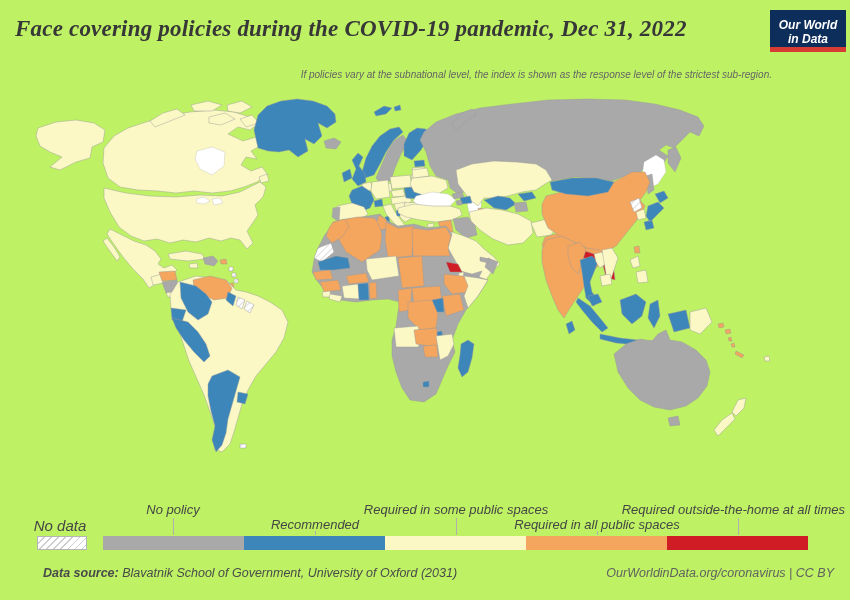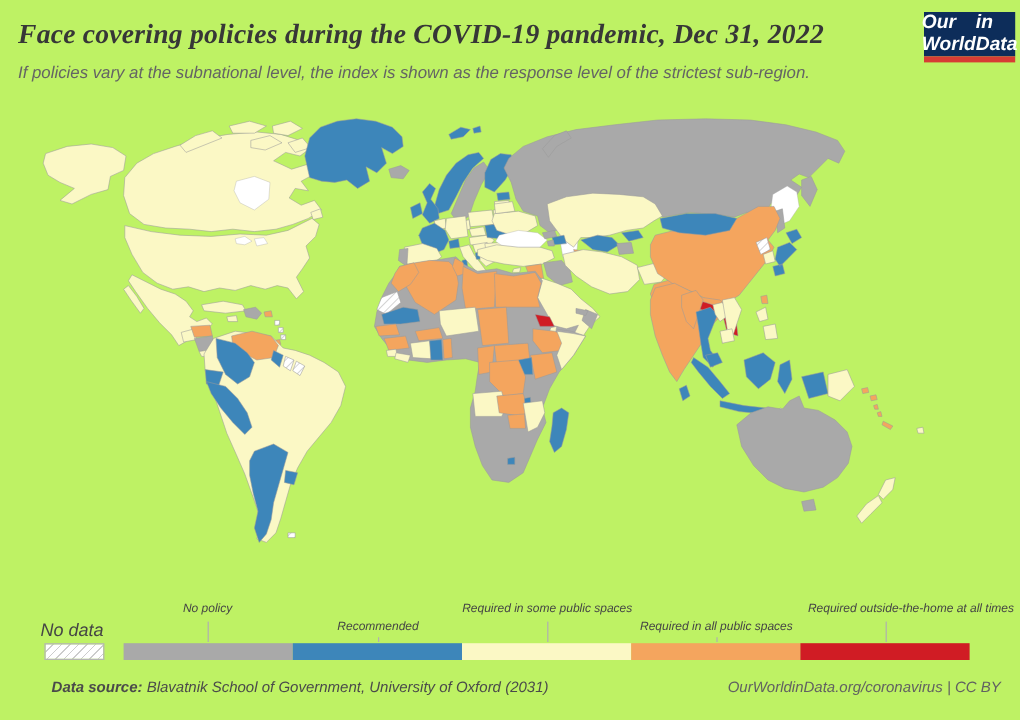--- a/index.html
+++ b/index.html
@@ -3,34 +3,34 @@
 <meta charset="utf-8">
 <style>
   html,body{margin:0;padding:0;background:#fff;}
   .page{position:relative;width:850px;height:600px;background:#bef264;overflow:hidden;
         font-family:"Liberation Sans",sans-serif;font-style:italic;}
   
   .hdr{position:absolute;left:0;top:0;width:850px;z-index:5;}
   .title{position:absolute;left:15px;top:16px;width:740px;margin:0;
          font-family:"Liberation Serif",serif;font-weight:700;font-size:23px;
          color:#373737;letter-spacing:.2px;}
-  .subtitle{position:absolute;left:15px;top:52px;width:740px;margin:0;
-            font-size:14px;color:#646464;}
+  .subtitle{position:absolute;left:15px;top:52px;width:740px;margin:17px;
+            font-size:10px;color:#646464;text-align:right;}
   .logo{position:absolute;left:770px;top:10px;width:76px;height:42px;cursor:pointer;}
   .logo-box{width:76px;height:37px;background:#0d2d5a;color:#fff;display:flex;
-            flex-direction:row;align-items:center;justify-content:center;
-            font-size:16px;font-weight:700;line-height:1.15;}
+            flex-direction:column;align-items:center;justify-content:flex-end;
+            font-size:12px;font-weight:700;line-height:1.15;}
   .logo-bar{width:76px;height:5px;background:#d73c34;}
   
   .worldmap{position:absolute;left:0;top:0;z-index:1;}
   path[data-country]{stroke:#9a9a9a;stroke-width:.45;stroke-linejoin:round;}
   path.sea{fill:#ffffff;stroke:#aaa;stroke-width:.3;}
   
   .legend{position:absolute;left:0;top:0;width:850px;height:600px;z-index:6;pointer-events:none;}
-  .leg-label{position:absolute;font-size:10px;color:#454545;white-space:nowrap;
+  .leg-label{position:absolute;font-size:13px;color:#454545;white-space:nowrap;
              transform:translateX(-50%);}
   .row1{top:502px;}
   .row2{top:517px;}
   .leg-label.last{transform:none;padding-left:11px;}
   .tick{position:absolute;width:1px;background:#b0b0b0;}
   .tick.long{top:518px;height:17px;}
   .tick.short{top:531px;height:4px;}
   .bar{position:absolute;left:103px;top:536px;width:705px;height:14px;display:flex;
        pointer-events:auto;}
   .bar .cell{flex:1;}

